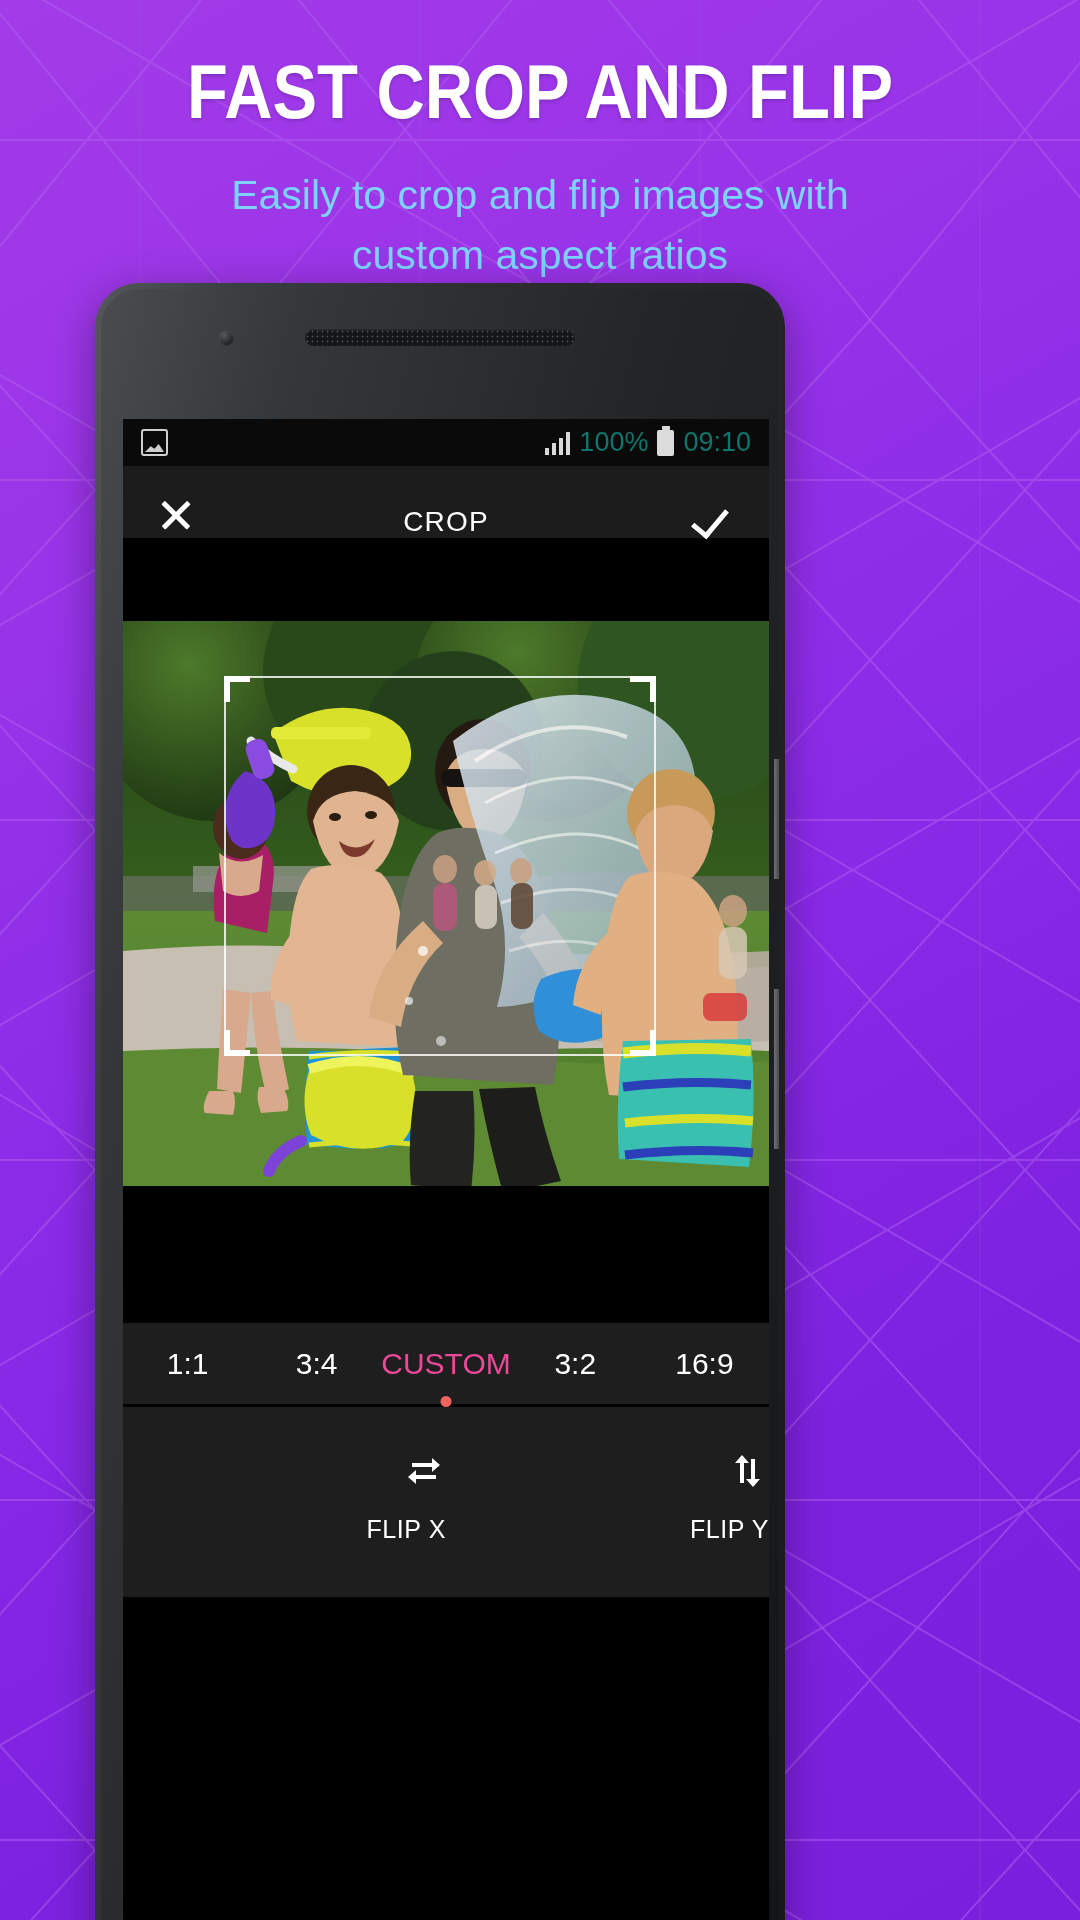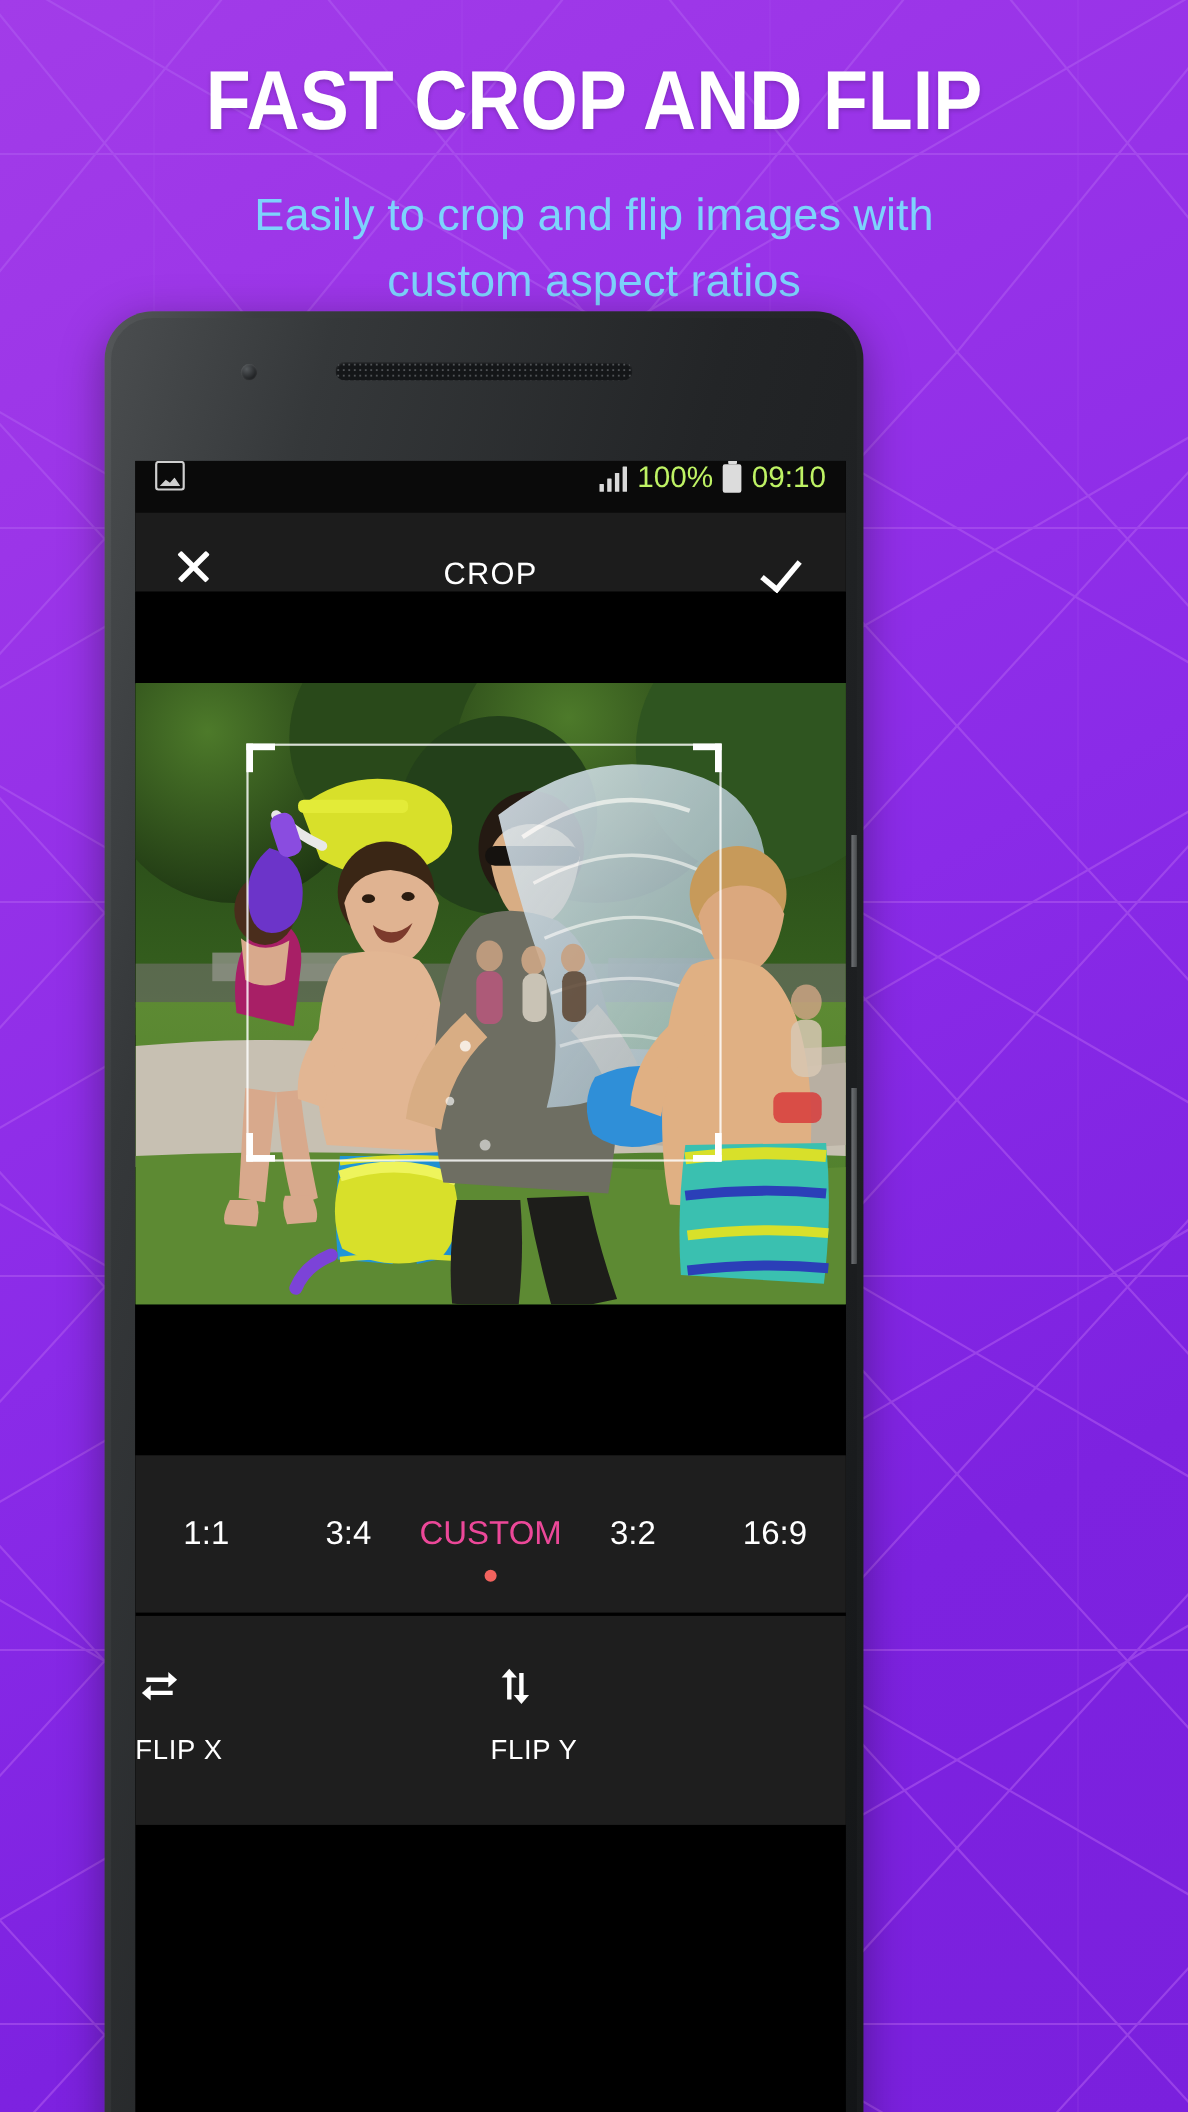--- a/index.html
+++ b/index.html
@@ -85,23 +85,23 @@
     position:absolute; right:-2px;
     width:7px;
     background:linear-gradient(90deg,#6d7073,#3a3d3f);
     border-radius:0 3px 3px 0;
   }
 
   
   #statusbar {
     height:47px; width:100%;
     background:#0a0a0a;
-    display:flex; align-items:flex-start;
+    display:flex; align-items:center;
     padding:0 18px;
-    color:#bef264;
+    color:#0f766e;
     font-size:27px;
   }
   #status-left { display:flex; align-items:center; gap:10px; flex:1; }
   .img-ic {
     width:27px;height:27px;border:2.5px solid #cfcfcf;border-radius:3px;
     position:relative;
   }
   .img-ic::after{
     content:""; position:absolute; left:2px; right:2px; bottom:2px; height:9px;
     background:#cfcfcf;
@@ -172,21 +172,21 @@
     pointer-events:none;
   }
   .handle { position:absolute; width:26px; height:26px; }
   .handle.tl { left:-2px; top:-2px; border-left:6px solid #fff; border-top:6px solid #fff; }
   .handle.tr { right:-2px; top:-2px; border-right:6px solid #fff; border-top:6px solid #fff; }
   .handle.bl { left:-2px; bottom:-2px; border-left:6px solid #fff; border-bottom:6px solid #fff; }
   .handle.br { right:-2px; bottom:-2px; border-right:6px solid #fff; border-bottom:6px solid #fff; }
 
   
   #ratio-bar {
-    height:143px; background:#1e1e1e;
+    height:81px; background:#1e1e1e;
     display:flex; align-items:center;
     position:relative;
   }
   .ratio {
     flex:1; text-align:center;
     color:#ffffff; font-size:30px;
     position:relative;
     cursor:pointer;
   }
   .ratio.active { color:#ec4899; }
@@ -201,21 +201,21 @@
   }
 
   
   #flip-bar {
     height:190px; background:#1e1e1e;
     display:flex; align-items:flex-start;
     padding-top:42px;
   }
   .flip {
     flex:1; text-align:center; cursor:pointer;
-    display:flex; flex-direction:column; align-items:flex-start; gap:22px;
+    display:flex; flex-direction:column; align-items:flex-end; gap:22px;
   }
   .flip .lbl { color:#fff; font-size:25px; letter-spacing:.6px; }
   .flipicon { width:44px; height:44px; position:relative; }
 </style>
 </head>
 <body>
 
 <div id="bg">
   <svg viewBox="0 0 1080 1920" preserveAspectRatio="none">
     <g stroke="#b05cf0" stroke-width="2" fill="none" opacity="0.55">

